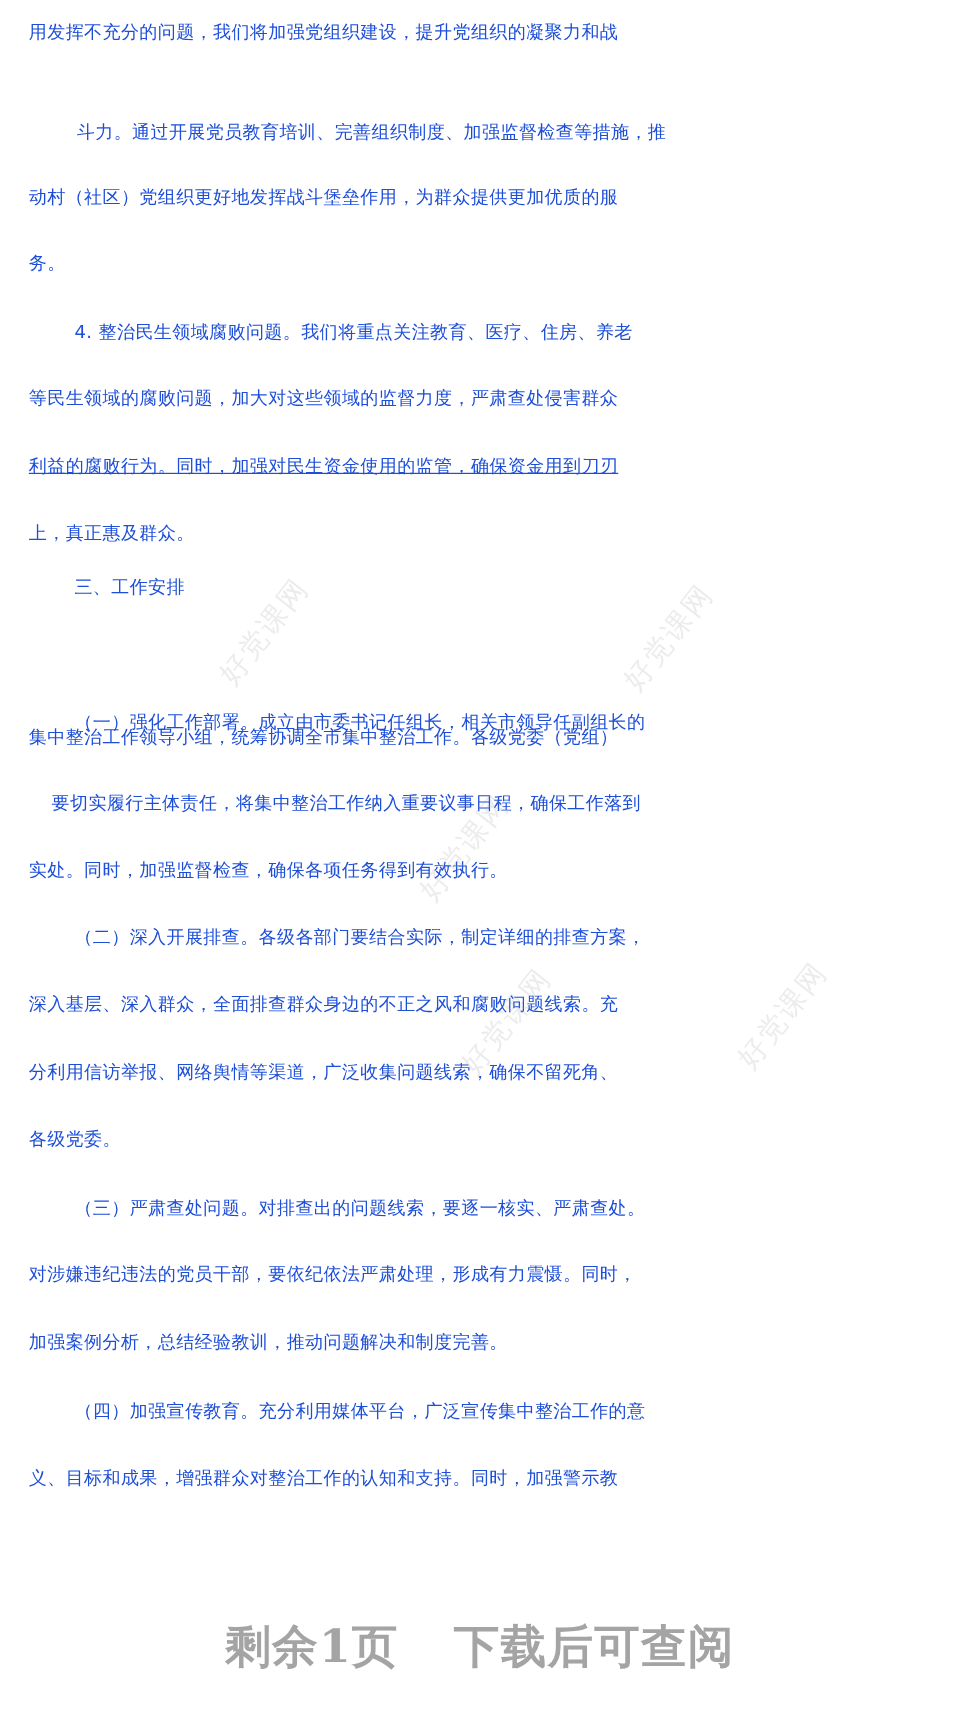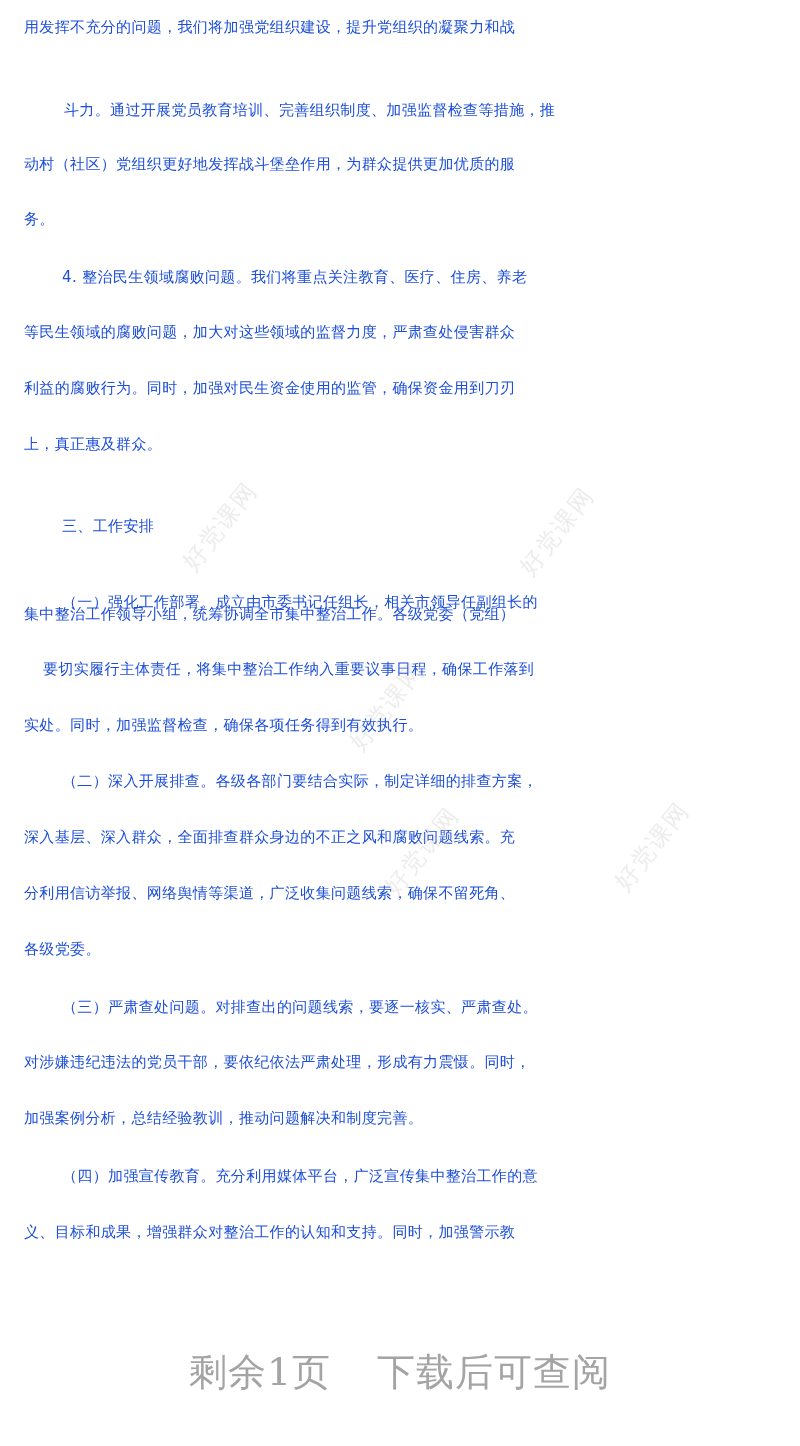--- a/index.html
+++ b/index.html
@@ -6,39 +6,39 @@
   body { width: 800px; height: 1446px; position: relative; overflow: hidden;
          font-family: "DejaVu Sans", "Liberation Sans", sans-serif; color: #111; }
   .page { position: absolute; left: 0; top: 0; width: 800px; height: 1446px; }
   .line { position: absolute; left: 24px; width: 752px; font-size: 15px; line-height: 28px;
           white-space: nowrap; letter-spacing: 0.35px; color: #1d4ed8; }
   .line.indent { left: 62px; width: 714px; }
   .watermark { position: absolute; font-size: 24px; color: rgba(170,170,170,0.22);
                transform: rotate(-52deg); white-space: nowrap; letter-spacing: 2px;
                pointer-events: none; }
   .more-banner { position: absolute; left: 0; width: 800px; top: 1347px; text-align: center;
-                 font-family: "DejaVu Serif", "Liberation Serif", serif; font-weight: normal;
+                 font-family: "DejaVu Serif", "Liberation Serif", serif; font-weight: bold;
                  font-size: 38px; color: #a4a4a4; letter-spacing: 1px; }
   .more-banner span { display: inline-block; }
   .more-banner .gap { width: 46px; }
 </style>
 </head>
 <body>
 
 <div class="page">
   <div id="lines">
       <div class="line" style="top: 13px;">用发挥不充分的问题，我们将加强党组织建设，提升党组织的凝聚力和战</div>
       <div class="line" style="top: 96px; margin-left: 40px;">斗力。通过开展党员教育培训、完善组织制度、加强监督检查等措施，推</div>
       <div class="line" style="top: 150px;">动村（社区）党组织更好地发挥战斗堡垒作用，为群众提供更加优质的服</div>
       <div class="line" style="top: 205px;">务。</div>
       <div class="line indent" style="top: 263px;">4. 整治民生领域腐败问题。我们将重点关注教育、医疗、住房、养老</div>
       <div class="line" style="top: 318px;">等民生领域的腐败问题，加大对这些领域的监督力度，严肃查处侵害群众</div>
-      <div class="line" style="top: 374px;">利益的腐败行为。同时，加强对民生资金使用的监管，确保资金用到刀刃</div>
+      <div class="line" style="top: 374px; text-decoration: underline;">利益的腐败行为。同时，加强对民生资金使用的监管，确保资金用到刀刃</div>
       <div class="line" style="top: 430px;">上，真正惠及群众。</div>
-      <div class="line indent" style="top: 512px;">三、工作安排</div>
+      <div class="line indent" style="top: 475px;">三、工作安排</div>
       <div class="line indent" style="top: 544px; margin-top: 44px;">（一）强化工作部署。成立由市委书记任组长，相关市领导任副组长的</div>
       <div class="line" style="top: 600px;">集中整治工作领导小组，统筹协调全市集中整治工作。各级党委（党组）</div>
       <div class="line" style="top: 655px; margin-left: 19px;">要切实履行主体责任，将集中整治工作纳入重要议事日程，确保工作落到</div>
       <div class="line" style="top: 711px;">实处。同时，加强监督检查，确保各项任务得到有效执行。</div>
       <div class="line indent" style="top: 767px;">（二）深入开展排查。各级各部门要结合实际，制定详细的排查方案，</div>
       <div class="line" style="top: 823px;">深入基层、深入群众，全面排查群众身边的不正之风和腐败问题线索。充</div>
       <div class="line" style="top: 879px;">分利用信访举报、网络舆情等渠道，广泛收集问题线索，确保不留死角、</div>
       <div class="line" style="top: 935px;">各级党委。</div>
       <div class="line indent" style="top: 993px;">（三）严肃查处问题。对排查出的问题线索，要逐一核实、严肃查处。</div>
       <div class="line" style="top: 1048px;">对涉嫌违纪违法的党员干部，要依纪依法严肃处理，形成有力震慑。同时，</div>

